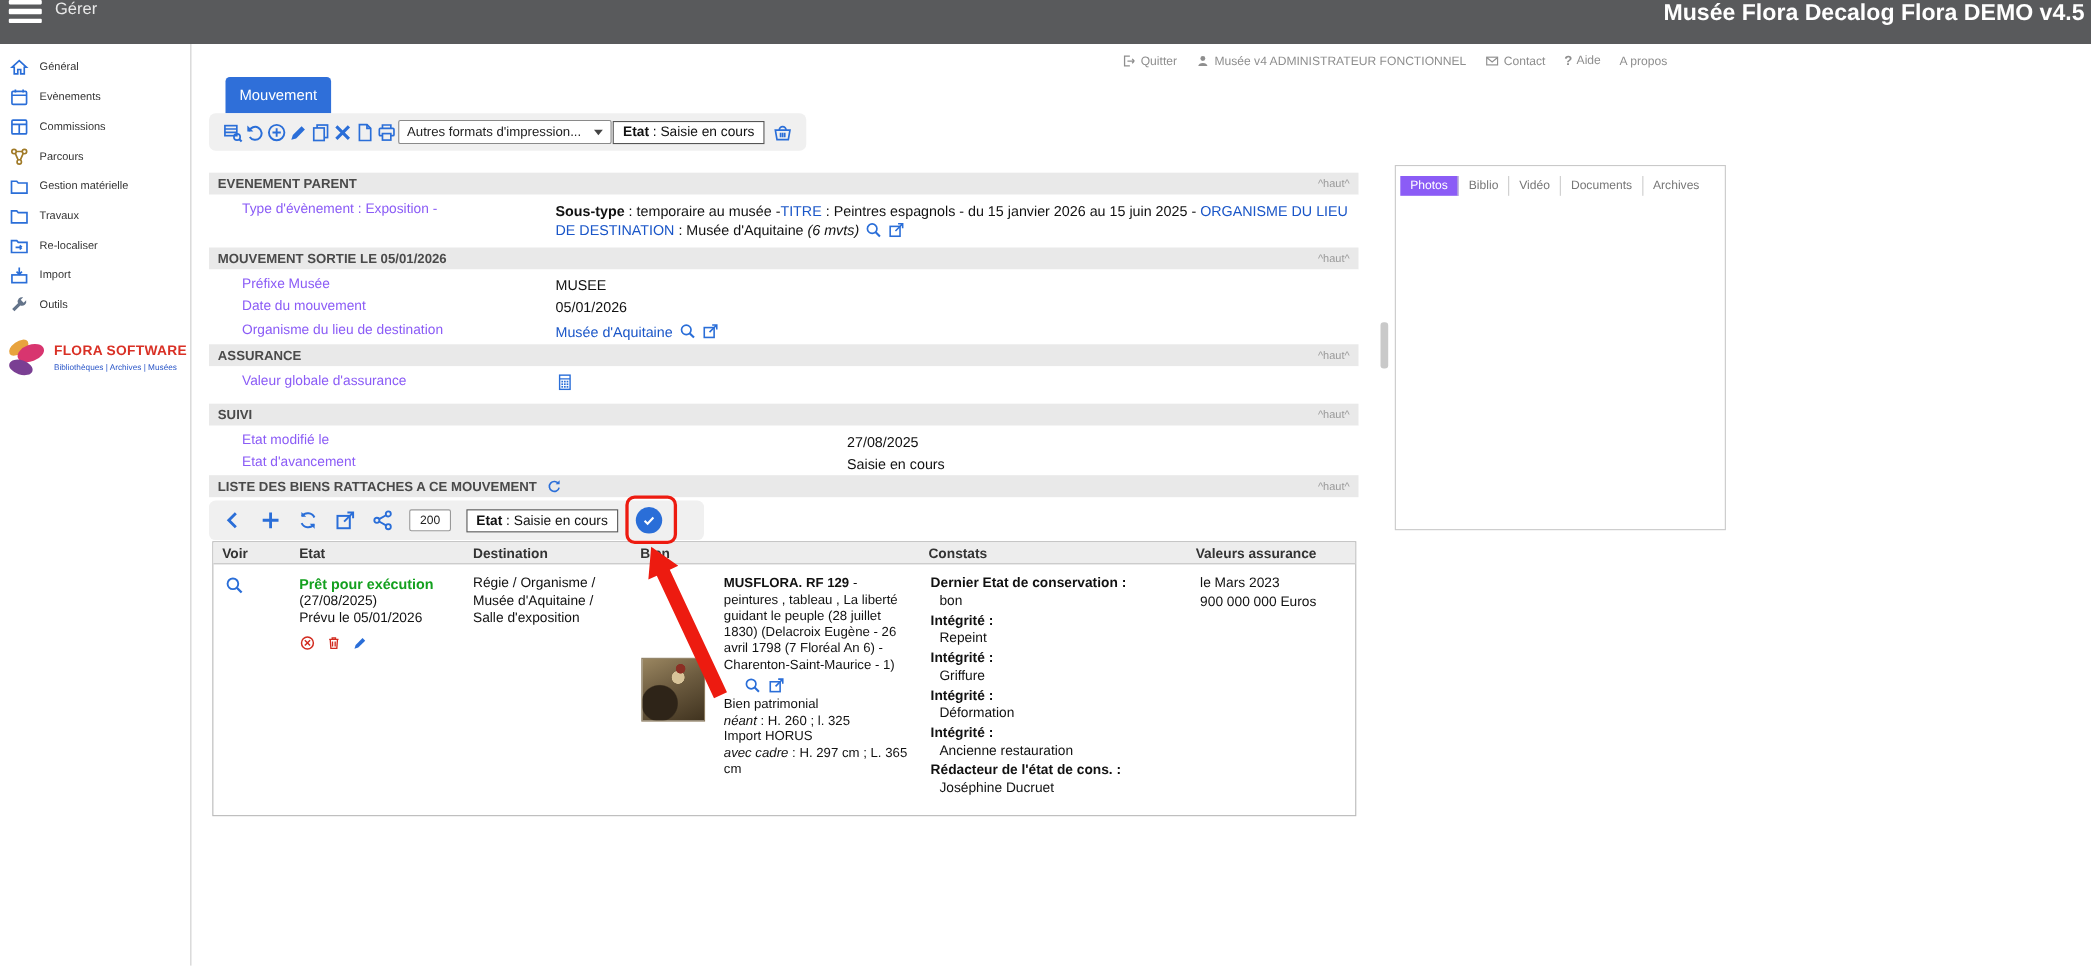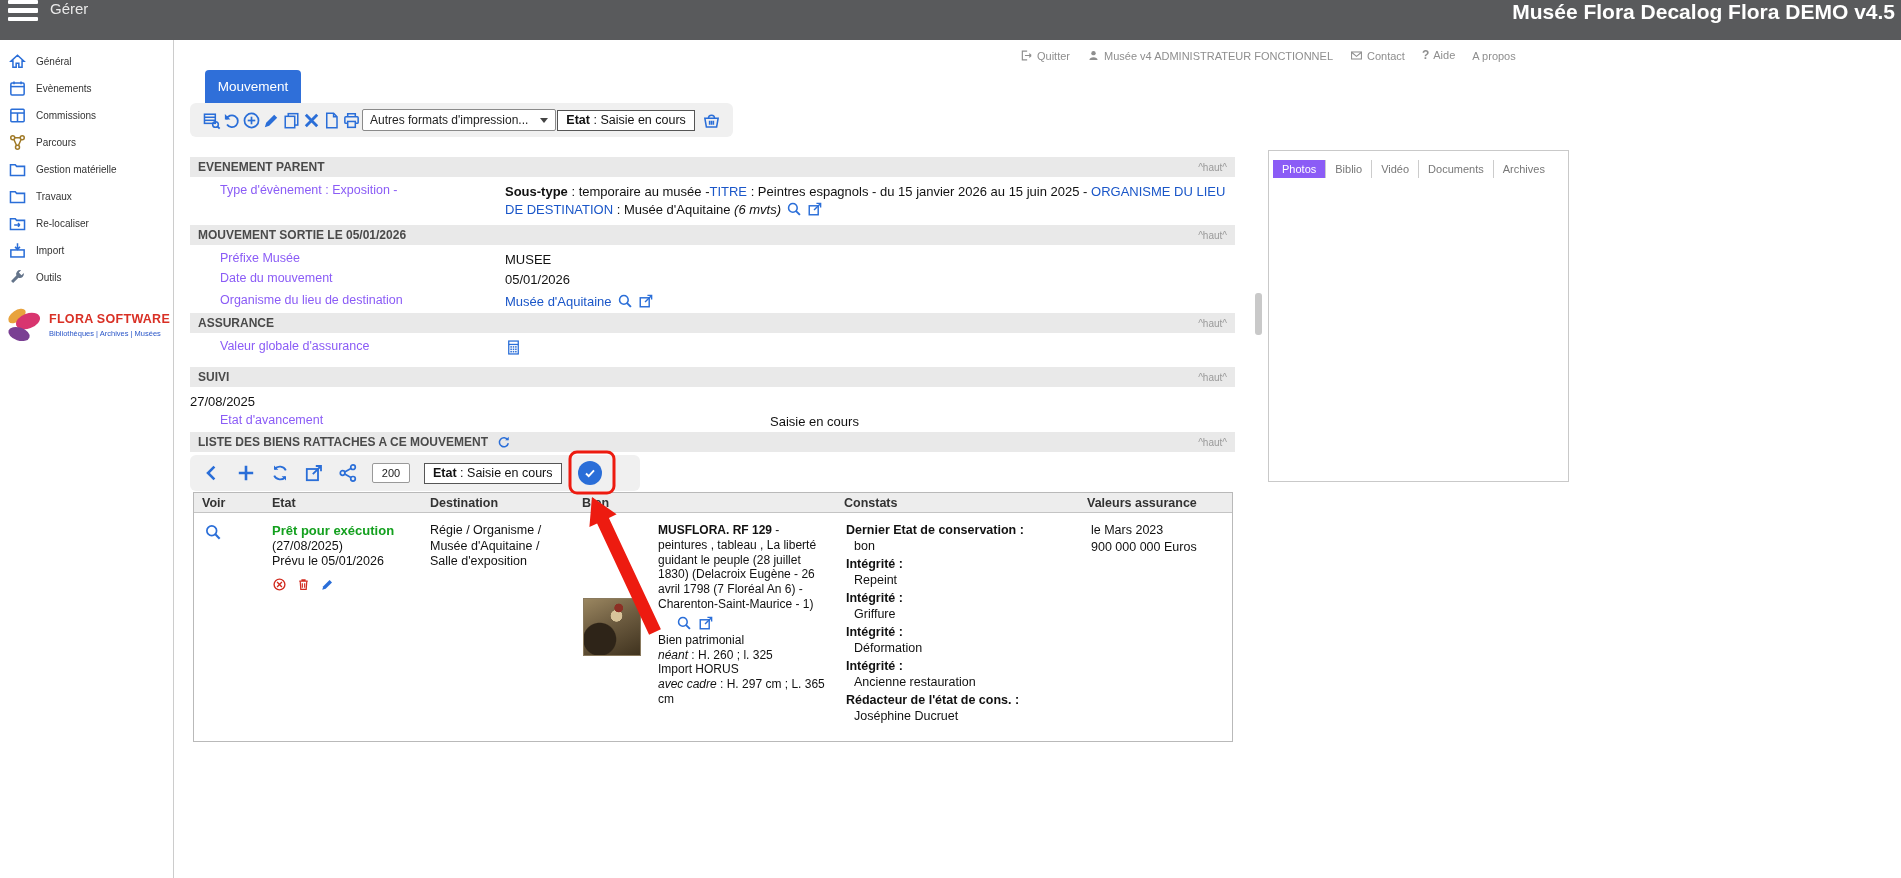--- a/index.html
+++ b/index.html
@@ -400,20 +400,21 @@
     </div>
   </div>
   <div style="height:2px"></div>
 
   <div class="sec-bar">
     <span class="sec-title">SUIVI</span>
     <span class="haut">^haut^</span>
   </div>
   <div class="sec-body wide" style="height:45px">
     <div class="frow">
+      <div class="flabel">Etat modifié le</div>
       <div class="fvalue">27/08/2025</div>
     </div>
     <div class="frow">
       <div class="flabel">Etat d'avancement</div>
       <div class="fvalue">Saisie en cours</div>
     </div>
   </div>
 
   <div class="sec-bar">
     <span class="sec-title">

